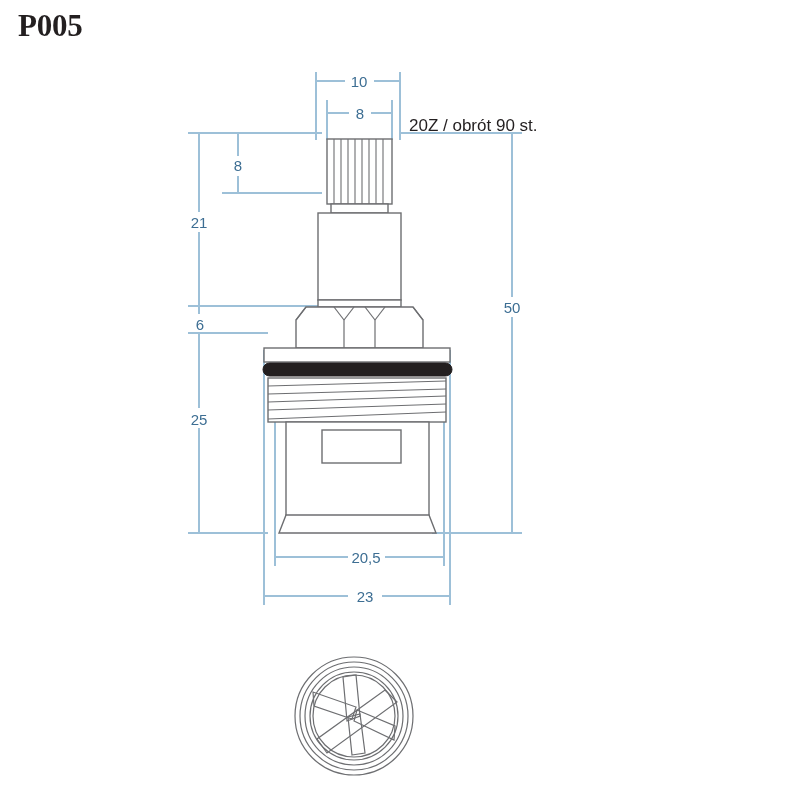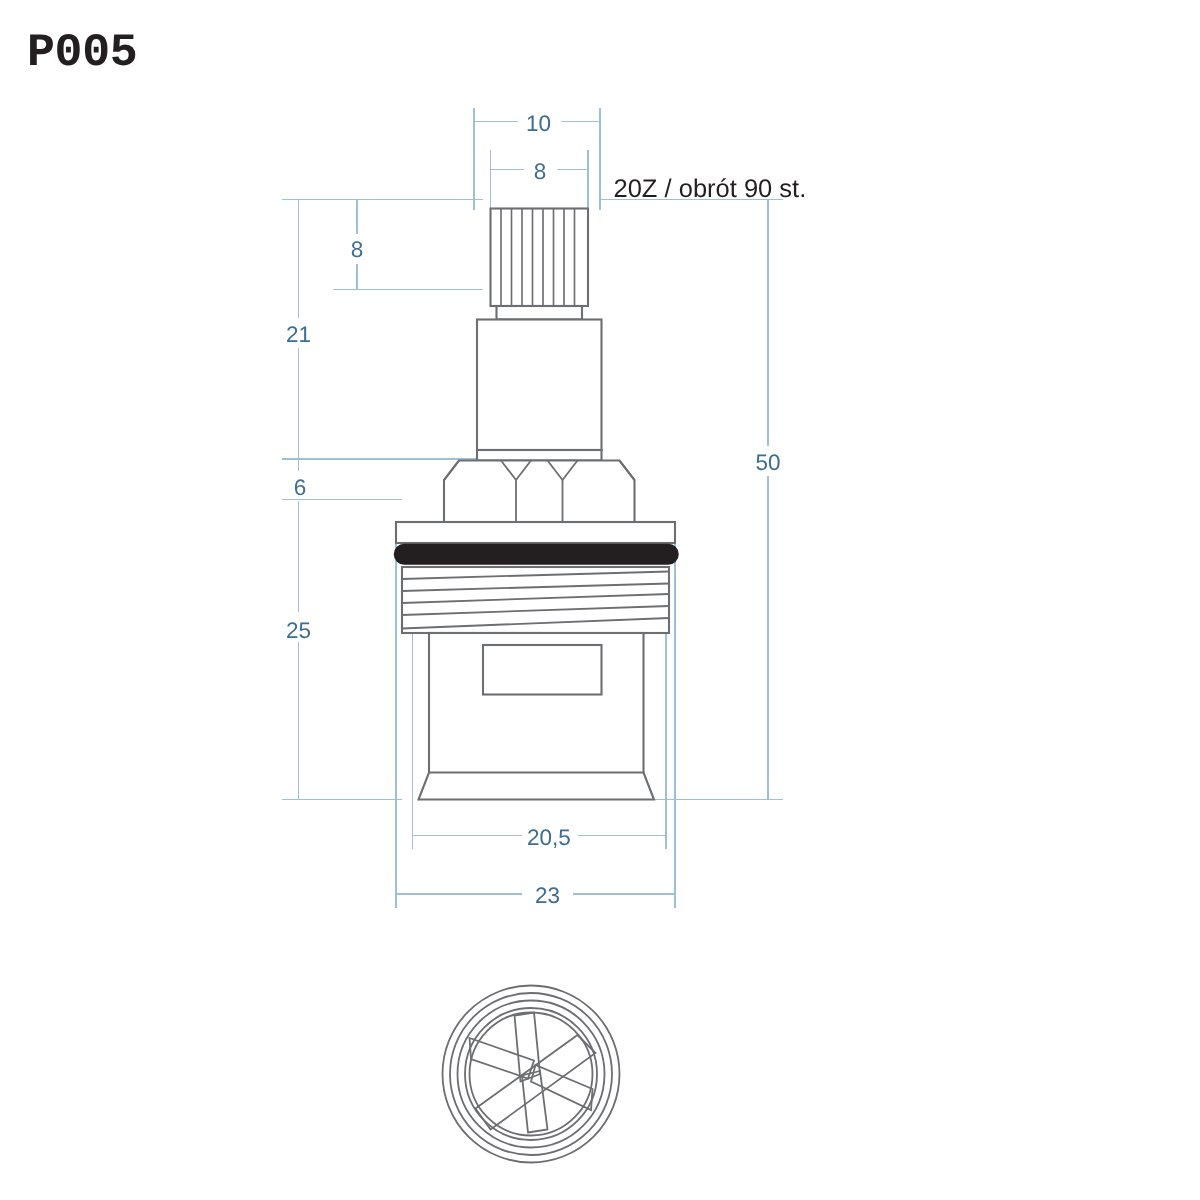--- a/index.html
+++ b/index.html
@@ -17,26 +17,26 @@
   }
   #sheet {
     position: relative;
     width: 800px;
     height: 800px;
     background: #ffffff;
   }
   #title-label {
     position: absolute;
     left: 18px;
-    top: 18px;
+    top: 8px;
     font-size: 31px;
     font-weight: bold;
     color: #231f20;
     letter-spacing: -0.2px;
-    font-family: Liberation Mono, monospace;
+    font-family: Liberation Serif, serif;
     white-space: nowrap;
   }
   svg#drawing {
     position: absolute;
     left: 0;
     top: 0;
     width: 800px;
     height: 800px;
     display: block;
   }

